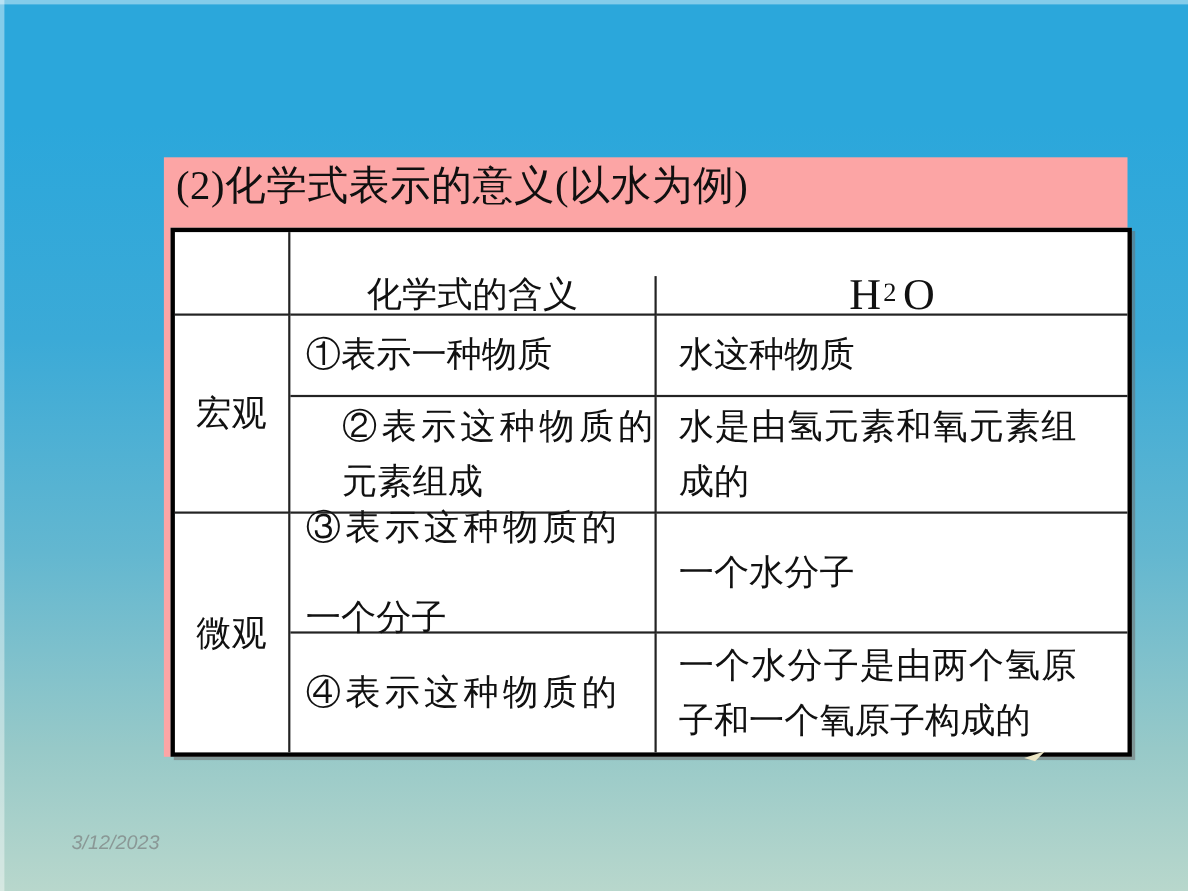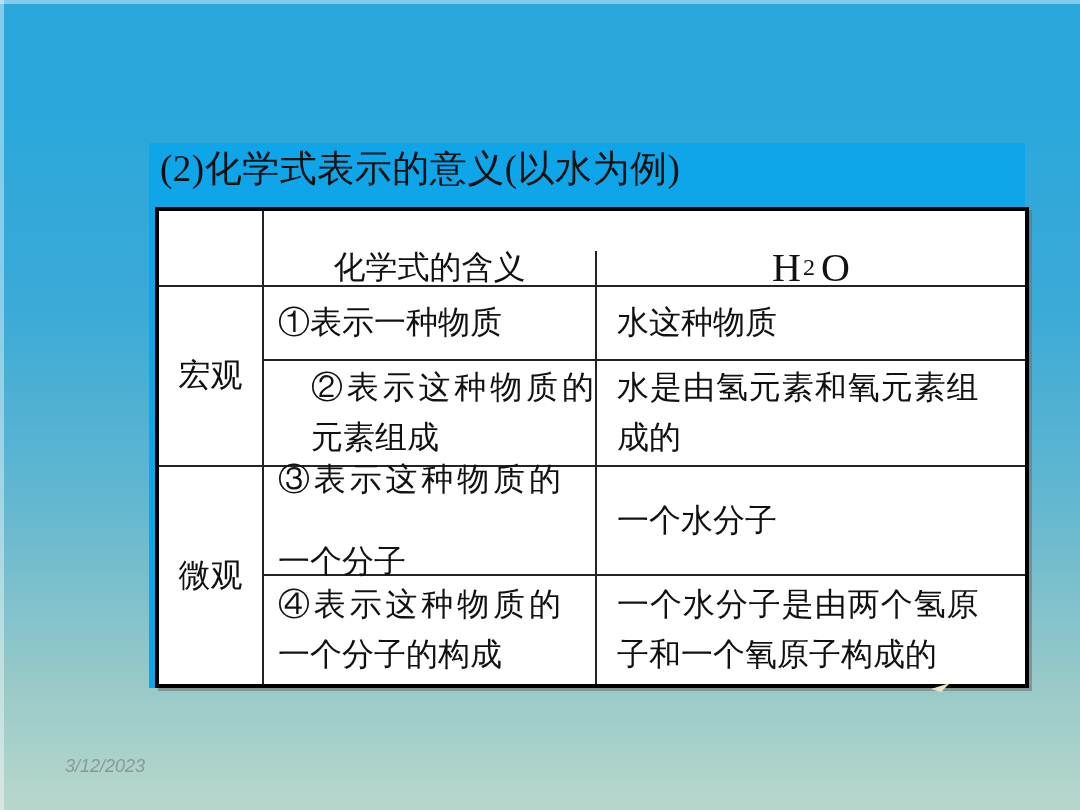--- a/index.html
+++ b/index.html
@@ -9,21 +9,21 @@
     background:linear-gradient(180deg,
       #2BA7DB 0%, #2BA7DB 14%,
       #3BAAD7 38%, #63B7D0 62%,
       #97C9C8 84%, #B8D7CC 100%);
   }
   .edge-top{position:absolute;left:0;top:0;width:1080px;height:4px;background:rgba(255,255,255,0.42);}
   .edge-left{position:absolute;left:0;top:0;width:4px;height:810px;background:rgba(255,255,255,0.42);}
 
   .panel{
     position:absolute;left:149px;top:143px;width:876px;height:545px;
-    background:#0ea5e9;
+    background:#fca5a5;
   }
   .title{
     position:absolute;left:11px;top:1px;width:850px;
     font-size:37px;color:#101010;letter-spacing:0.5px;white-space:nowrap;
   }
   .tbl{
     position:absolute;left:6px;top:64px;width:866px;height:473px;
     display:grid;
     grid-template-columns:105px 333px 1fr;
     grid-template-rows:76px 74px 106px 109px 1fr;
@@ -97,21 +97,20 @@
     <div class="c multi" style="grid-column:2;grid-row:4;gap:32px;">
       <span class="line spread">③表示这种物质的</span>
       <span class="line">一个分子</span>
     </div>
     <div class="c col3" style="grid-column:3;grid-row:4;">
       <span class="line">一个水分子</span>
     </div>
 
     <div class="c multi norb" style="grid-column:2;grid-row:5;">
       <span class="line spread">④表示这种物质的</span>
-      <span class="line">一个分子的构成</span>
     </div>
     <div class="c col3 multi norb" style="grid-column:3;grid-row:5;">
       <span class="line spread-sm">一个水分子是由两个氢原</span>
       <span class="line">子和一个氧原子构成的</span>
     </div>
   </div>
 </div>
 
 <svg class="arrow" width="20" height="10" viewBox="0 0 20 10">
   <polygon points="0,6 19,0 10,9" fill="#ECE6C6"></polygon>

